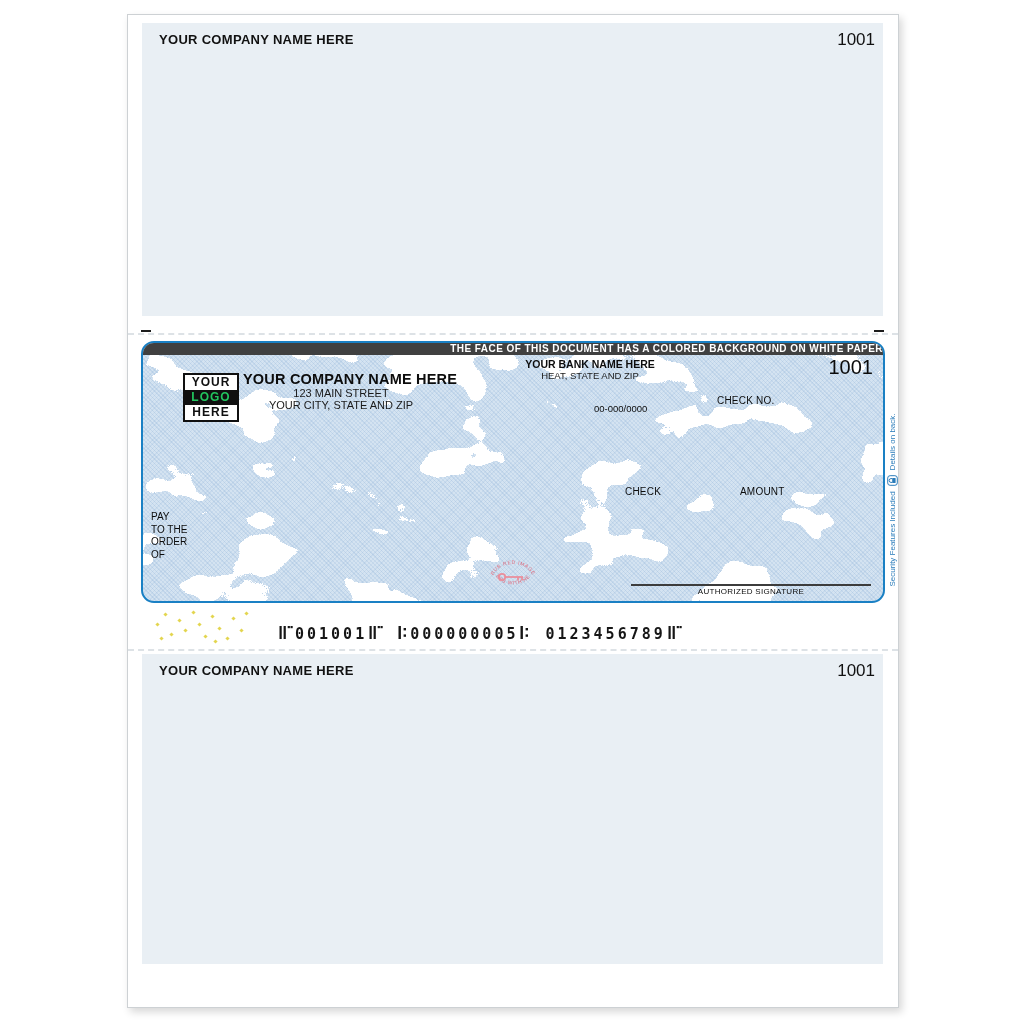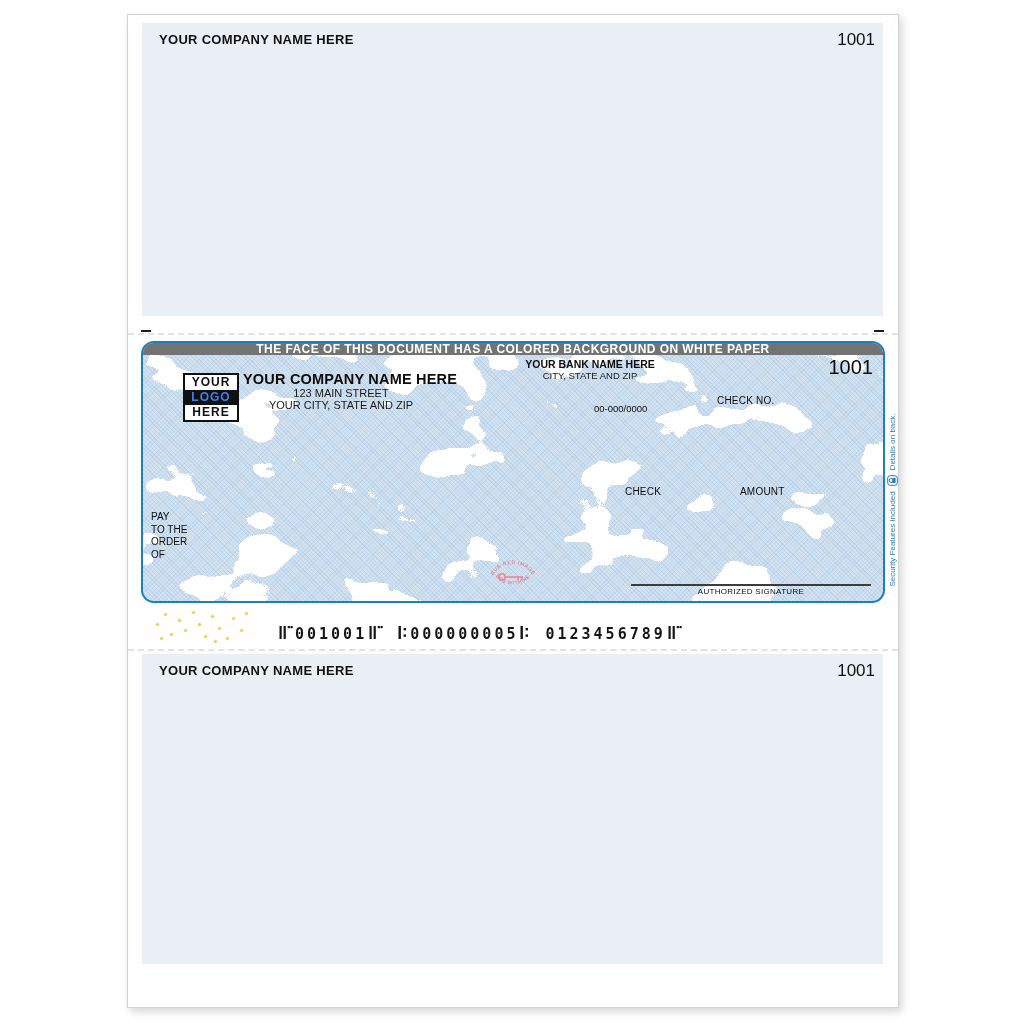--- a/index.html
+++ b/index.html
@@ -18,26 +18,26 @@
   .perf2{top:634px;}
   .perf-end{position:absolute;width:10px;height:2px;background:#1c1c1c;top:315px;}
   .perf-end.left{left:13px;} .perf-end.right{right:14px;}
   
   .check{position:absolute;left:13px;top:326px;width:740px;height:258px;background:#d4e3f1;
          border:2px solid #1a80c4;border-radius:13px;overflow:hidden;}
   .hatch{position:absolute;inset:0;
          background-image:repeating-linear-gradient(45deg,rgba(122,163,208,.20) 0 1px,transparent 1px 3px),
                           repeating-linear-gradient(-45deg,rgba(122,163,208,.14) 0 1px,transparent 1px 3px);}
   .marble{position:absolute;inset:0;width:100%;height:100%;}
-  .banner{position:absolute;left:0;right:0;top:0;height:12px;background:#737373;color:#fff;
-          font-size:12px;font-weight:bold;letter-spacing:.45px;text-align:center;line-height:12px;z-index:5;}
+  .banner{position:absolute;left:0;right:0;top:0;height:12px;background:#404040;color:#fff;
+          font-size:10px;font-weight:bold;letter-spacing:.45px;text-align:right;line-height:12px;z-index:5;}
   .ck{position:absolute;z-index:4;color:#0c0c0c;}
   .logo-box{left:40px;top:30px;width:52px;border:2px solid #101010;background:#fff;text-align:center;}
   .logo-row{font-size:12px;font-weight:bold;letter-spacing:1px;line-height:15px;color:#101010;background:#fff;}
-  .logo-row.inv{background:#101010;color:#3b82f6;}
+  .logo-row.inv{background:#101010;color:#22c55e;}
   .company-block{left:100px;top:28px;width:196px;text-align:center;}
   .company-name{font-size:14.5px;font-weight:bold;letter-spacing:.2px;white-space:nowrap;}
   .company-addr{font-size:11px;line-height:12px;color:#1a1a1a;}
   .bank-block{left:367px;top:15px;width:160px;text-align:center;}
   .bank-name{font-size:10.5px;font-weight:bold;}
   .bank-city{font-size:9.5px;color:#1a1a1a;}
   .fraction{left:451px;top:60px;width:120px;text-align:left;font-size:9.5px;}
   .lbl{font-size:10px;letter-spacing:.2px;color:#0c0c0c;}
   .check-no{left:574px;top:52px;}
   .date-lbl{left:482px;top:143px;}
@@ -98,21 +98,21 @@
     </div>
 
     <div class="ck company-block">
       <div class="company-name">YOUR COMPANY NAME HERE</div>
       <div class="company-addr">123 MAIN STREET</div>
       <div class="company-addr">YOUR CITY, STATE AND ZIP</div>
     </div>
 
     <div class="ck bank-block">
       <div class="bank-name">YOUR BANK NAME HERE</div>
-      <div class="bank-city">CITY, STATE AND ZIP</div>
+      <div class="bank-city">HEAT, STATE AND ZIP</div>
     </div>
 
     <div class="ck fraction">00-000/0000</div>
     <div class="ck lbl check-no">CHECK NO.</div>
     <div class="ck check-number-big">1001</div>
     <div class="ck lbl date-lbl">CHECK</div>
     <div class="ck lbl amount-lbl">AMOUNT</div>
 
     <div class="ck pay-block">
       <div>PAY</div>

